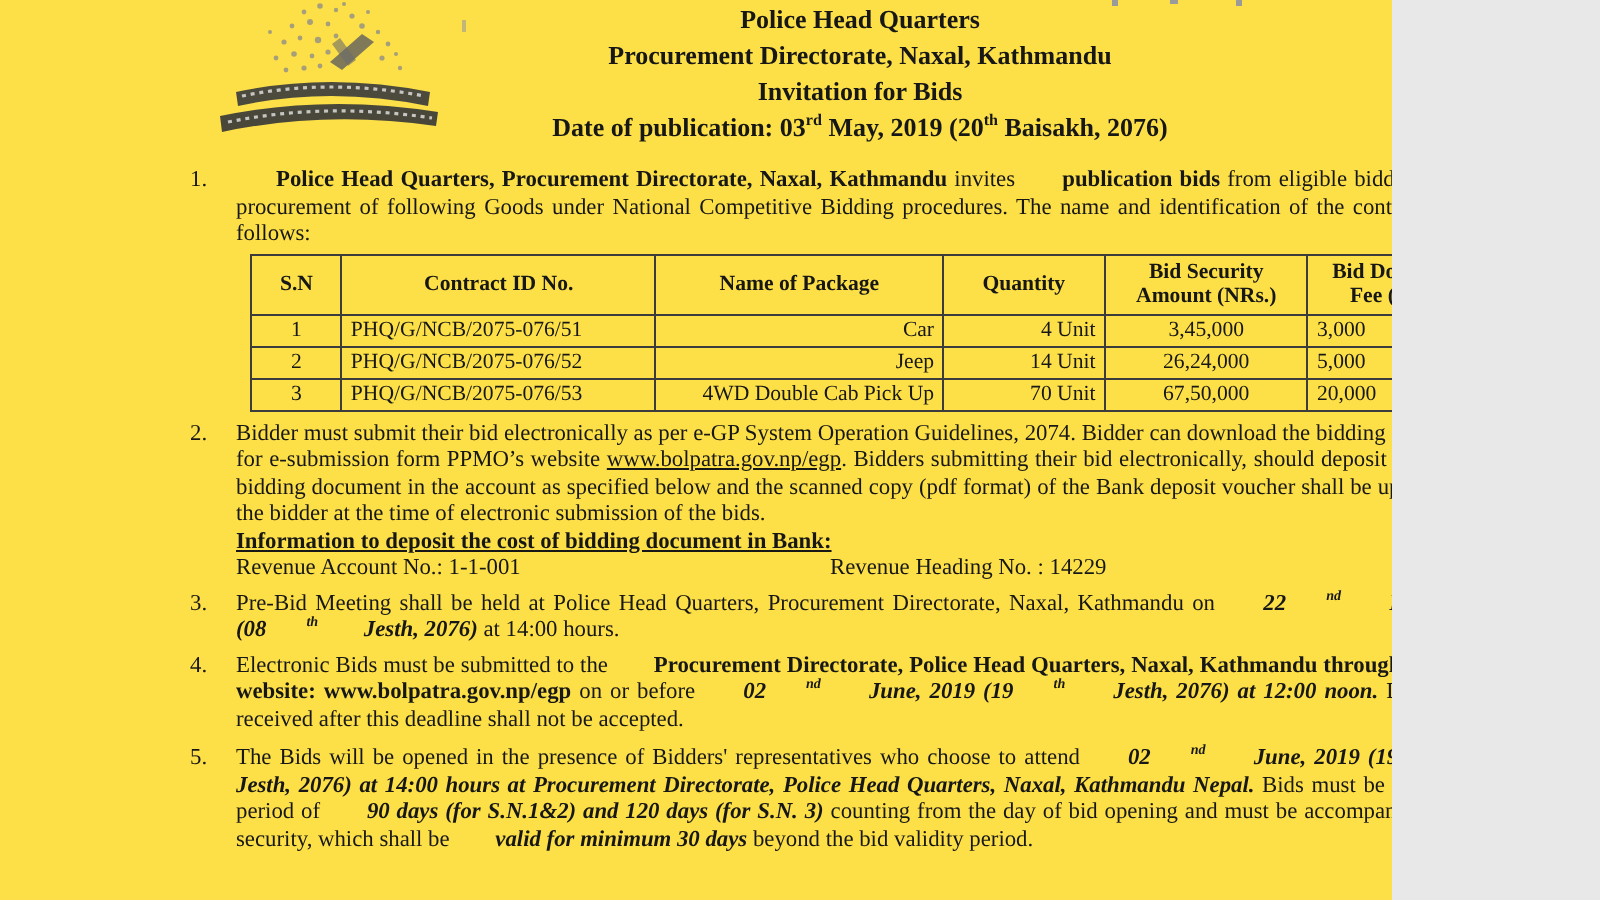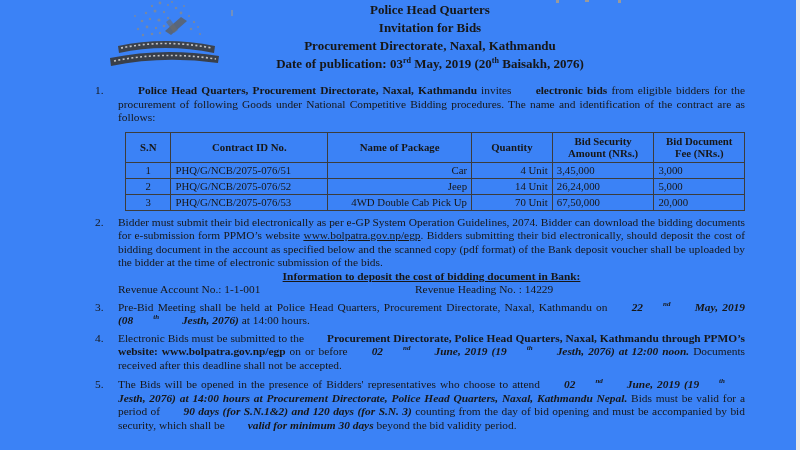--- a/index.html
+++ b/index.html
@@ -1,53 +1,53 @@
 <!DOCTYPE html>
 <html><head>
 <meta charset="utf-8">
 <style>
   html,body{margin:0;padding:0;background:#e8e8e8;}
   .page{
-    position:relative;width:796px;height:450px;overflow:hidden;
-    background:#3b82f6;color:#171717;
+    position:relative;width:696px;height:450px;overflow:hidden;
+    background:#fde047;color:#171717;
     font-family:"Liberation Serif","DejaVu Serif",serif;
   }
   
   .doc-header{position:absolute;left:60px;top:1px;width:740px;text-align:center;}
   .doc-header .hline{font-weight:bold;font-size:13px;line-height:18px;}
   .doc-header .dline{font-weight:bold;font-size:13px;line-height:18px;text-align:center;}
   sup{font-size:0.62em;line-height:0;vertical-align:super;}
   
   .emblem{position:absolute;left:108px;top:0px;width:115px;height:68px;}
   .artifact{position:absolute;background:#9a9a9a;}
   
   .content{position:absolute;left:95px;top:84px;width:650px;}
   .item{display:flex;align-items:flex-start;}
   .item .num{flex:0 0 23px;font-size:11.4px;line-height:13.5px;}
   .item .itext{flex:1;font-size:11.4px;line-height:13.5px;text-align:justify;}
   .b{font-weight:bold;margin-left:20px;}
   .i{font-style:italic;}
   .u{text-decoration:underline;} .mt4{margin-top:4px;} .mt6{margin-top:6px;}
   
-  table.bids{border-collapse:collapse;margin:7px 0 5px 30px;table-layout:fixed;}
+  table.bids{border-collapse:collapse;margin:2px 0 5px 30px;table-layout:fixed;}
   table.bids th,table.bids td{
     border:1px solid #3c3c3c;font-size:10.8px;padding:0 4px;
     overflow:hidden;white-space:nowrap;
   }
   table.bids th{font-weight:bold;text-align:center;line-height:12.5px;white-space:pre-line;padding:2px 2px;}
   table.bids td{height:15px;line-height:14px;}
   .c1{width:38px;text-align:center;}
   .c2{width:150px;text-align:left;}
   .c3{width:136px;text-align:right;}
   .c4{width:74px;text-align:right;}
-  .c5{width:96px;text-align:left;}
+  .c5{width:96px;text-align:center;}
   .c6{width:84px;}
   
   .bank{font-size:11.4px;line-height:13.5px;}
-  .bank .bh{font-weight:bold;text-decoration:underline;text-align:center;}
+  .bank .bh{font-weight:bold;text-decoration:underline;}
   .bank .row2{display:grid;grid-template-columns:297px 1fr;}
 </style>
 </head>
 <body>
 
 <div class="page">
 
   <div class="artifact" style="left:556px;top:0;width:3px;height:3px;"></div>
   <div class="artifact" style="left:585px;top:0;width:4px;height:2px;"></div>
   <div class="artifact" style="left:618px;top:0;width:3px;height:3px;"></div>
@@ -89,30 +89,30 @@
 
     <path d="M10,46 Q57,36 107,46 L106,53 Q57,43 11,53 Z" fill="#3d3d3d" opacity="0.92"></path>
     <path d="M13,48 Q57,39 104,48" stroke="#efefef" stroke-width="1.6" fill="none" stroke-dasharray="2 2.4" opacity="0.75"></path>
 
     <path d="M2,58 Q55,47 111,56 L110,63 Q55,55 3,66 Z" fill="#3a3a3a" opacity="0.92"></path>
     <path d="M6,61 Q55,51 108,59" stroke="#efefef" stroke-width="1.6" fill="none" stroke-dasharray="2 2.4" opacity="0.75"></path>
   </svg>
 
   <div class="doc-header">
     <div class="hline">Police Head Quarters</div>
+    <div class="hline">Procurement Directorate, Naxal, Kathmandu</div>
     <div class="hline">Invitation for Bids</div>
-    <div class="hline">Procurement Directorate, Naxal, Kathmandu</div>
     <div class="dline"><span>Date of publication: 03</span><sup>rd</sup><span> May, 2019 (20</span><sup>th</sup><span> Baisakh, 2076)</span></div>
   </div>
 
   <div class="content">
 
     <div class="item">
       <span class="num">1.</span>
-      <div class="itext"><span class="b">Police Head Quarters, Procurement Directorate, Naxal, Kathmandu</span><span> invites </span><span class="b">electronic bids</span><span> from eligible bidders for the procurement of following Goods under National Competitive Bidding procedures. The name and identification of the contract are as follows:</span></div>
+      <div class="itext"><span class="b">Police Head Quarters, Procurement Directorate, Naxal, Kathmandu</span><span> invites </span><span class="b">publication bids</span><span> from eligible bidders for the procurement of following Goods under National Competitive Bidding procedures. The name and identification of the contract are as follows:</span></div>
     </div>
 
     <table class="bids">
       <colgroup>
         <col class="c1">
           <col class="c2">
           <col class="c3">
           <col class="c4">
           <col class="c5">
           <col class="c6">

